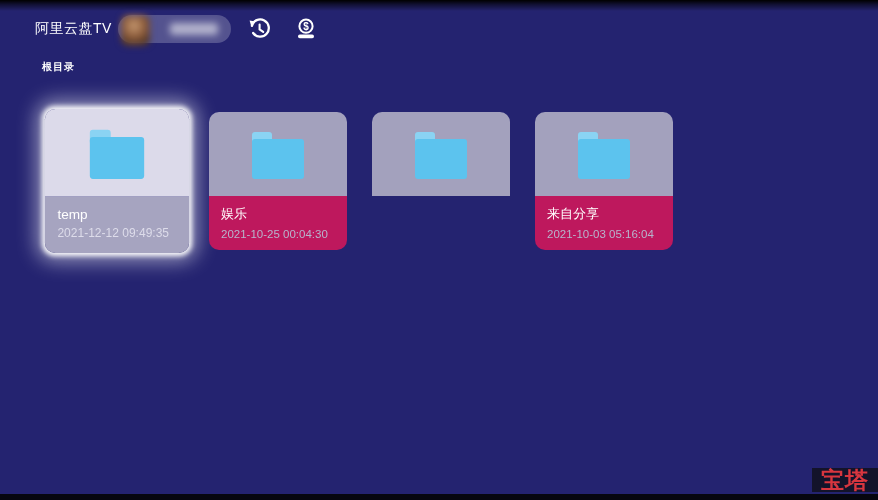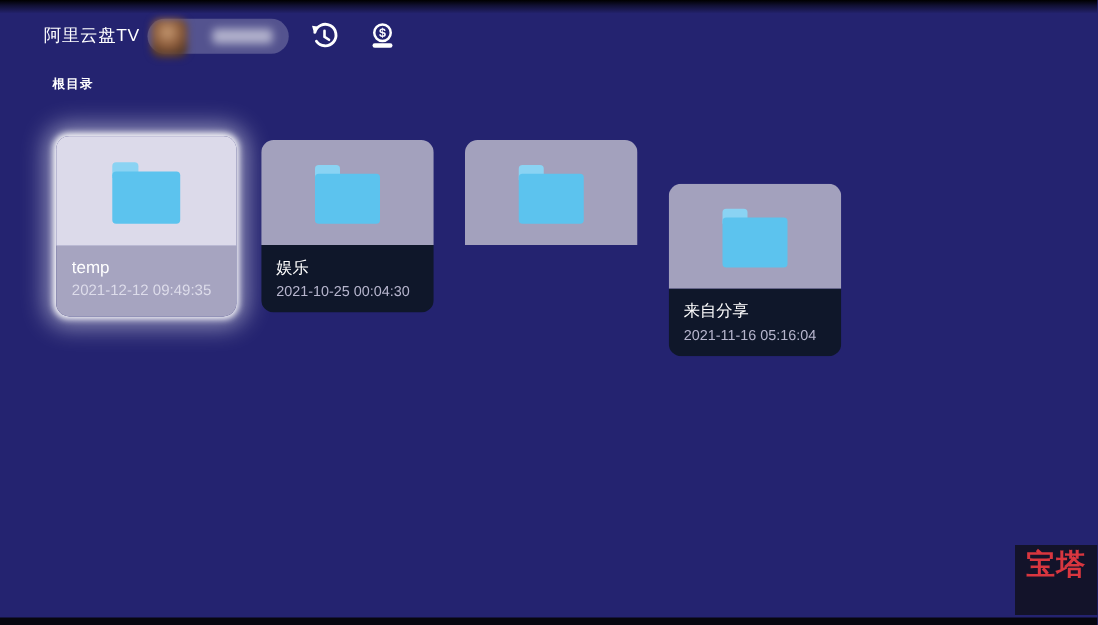--- a/index.html
+++ b/index.html
@@ -25,38 +25,38 @@
     background:rgba(255,255,255,.55);filter:blur(3.5px);}
   .hdr-icon{position:absolute;top:16px;width:26px;height:26px;cursor:pointer;}
   .hdr-icon.history{left:246px;}
   .hdr-icon.money{left:293px;}
 
   
   .section-title{position:absolute;left:42px;top:60px;font-size:10px;font-weight:bold;color:#ffffff;letter-spacing:1px;}
 
   
   .card{position:absolute;top:112px;width:138px;height:138px;border-radius:10px;overflow:hidden;cursor:pointer;}
-  .card.c0{left:48px;} .card.c1{left:209px;} .card.c2{left:372px;} .card.c3{left:535px;margin-top:35px;}
+  .card.c0{left:48px;} .card.c1{left:209px;} .card.c2{left:372px;} .card.c3{left:535px;}
   .card-top{height:84px;background:#a3a1bd;display:flex;align-items:center;justify-content:center;}
-  .card-footer{height:54px;background:#0f172a;box-sizing:border-box;padding:9px 12px 0 12px;}
+  .card-footer{height:54px;background:#be185d;box-sizing:border-box;padding:9px 12px 0 12px;}
   .folder-name{font-size:13px;color:#ffffff;margin-bottom:5px;white-space:nowrap;}
   .folder-date{font-size:11.5px;color:#b6b5cd;white-space:nowrap;}
   .card.selected{transform:scale(1.045);
     box-shadow:0 0 5px 2px rgba(255,255,255,.95),0 0 18px 8px rgba(255,255,255,.5);}
   .card.selected .card-top{background:#dcdaea;}
   .card.selected .card-footer{background:#a6a4c0;}
   .card.selected .folder-date{color:#dddcea;}
 
   .folder{width:52px;height:48px;position:relative;margin-top:4px;}
   .folder-tab{position:absolute;top:0;left:0;width:20px;height:12px;border-radius:3px 3px 0 0;background:#8ad3f3;}
   .folder-body{position:absolute;top:7px;left:0;width:52px;height:40px;border-radius:3px;background:#5cc3ee;}
 
   
-  .watermark{position:absolute;right:0;bottom:8px;height:56px;background:#13132a;
-    display:flex;align-items:center;padding:0 9px;font-size:23px;font-weight:bold;letter-spacing:1px;flex-direction:column;}
+  .watermark{position:absolute;right:0;bottom:8px;height:24px;background:#13132a;
+    display:flex;align-items:center;padding:0 9px;font-size:23px;font-weight:bold;letter-spacing:1px;}
   .wm-red{color:#d9363f;}
   .wm-white{color:#f2f2f2;}
 </style>
 </head>
 <body>
 
 <div class="top-fade"></div>
 
 <div class="app-title">阿里云盘TV</div>
 
@@ -120,21 +120,21 @@
 
 <div class="card c3">
   <div class="card-top">
     <div class="folder">
       <div class="folder-tab"></div>
         <div class="folder-body"></div>
     </div>
   </div>
   <div class="card-footer">
     <div class="folder-name">来自分享</div>
-    <div class="folder-date">2021-11-16 05:16:04</div>
+    <div class="folder-date">2021-10-03 05:16:04</div>
   </div>
 </div>
 
 <div class="watermark">
   <span class="wm-red">宝塔</span>
 </div>
 
 <div class="bottom-bar"></div>
 
 </body></html>

